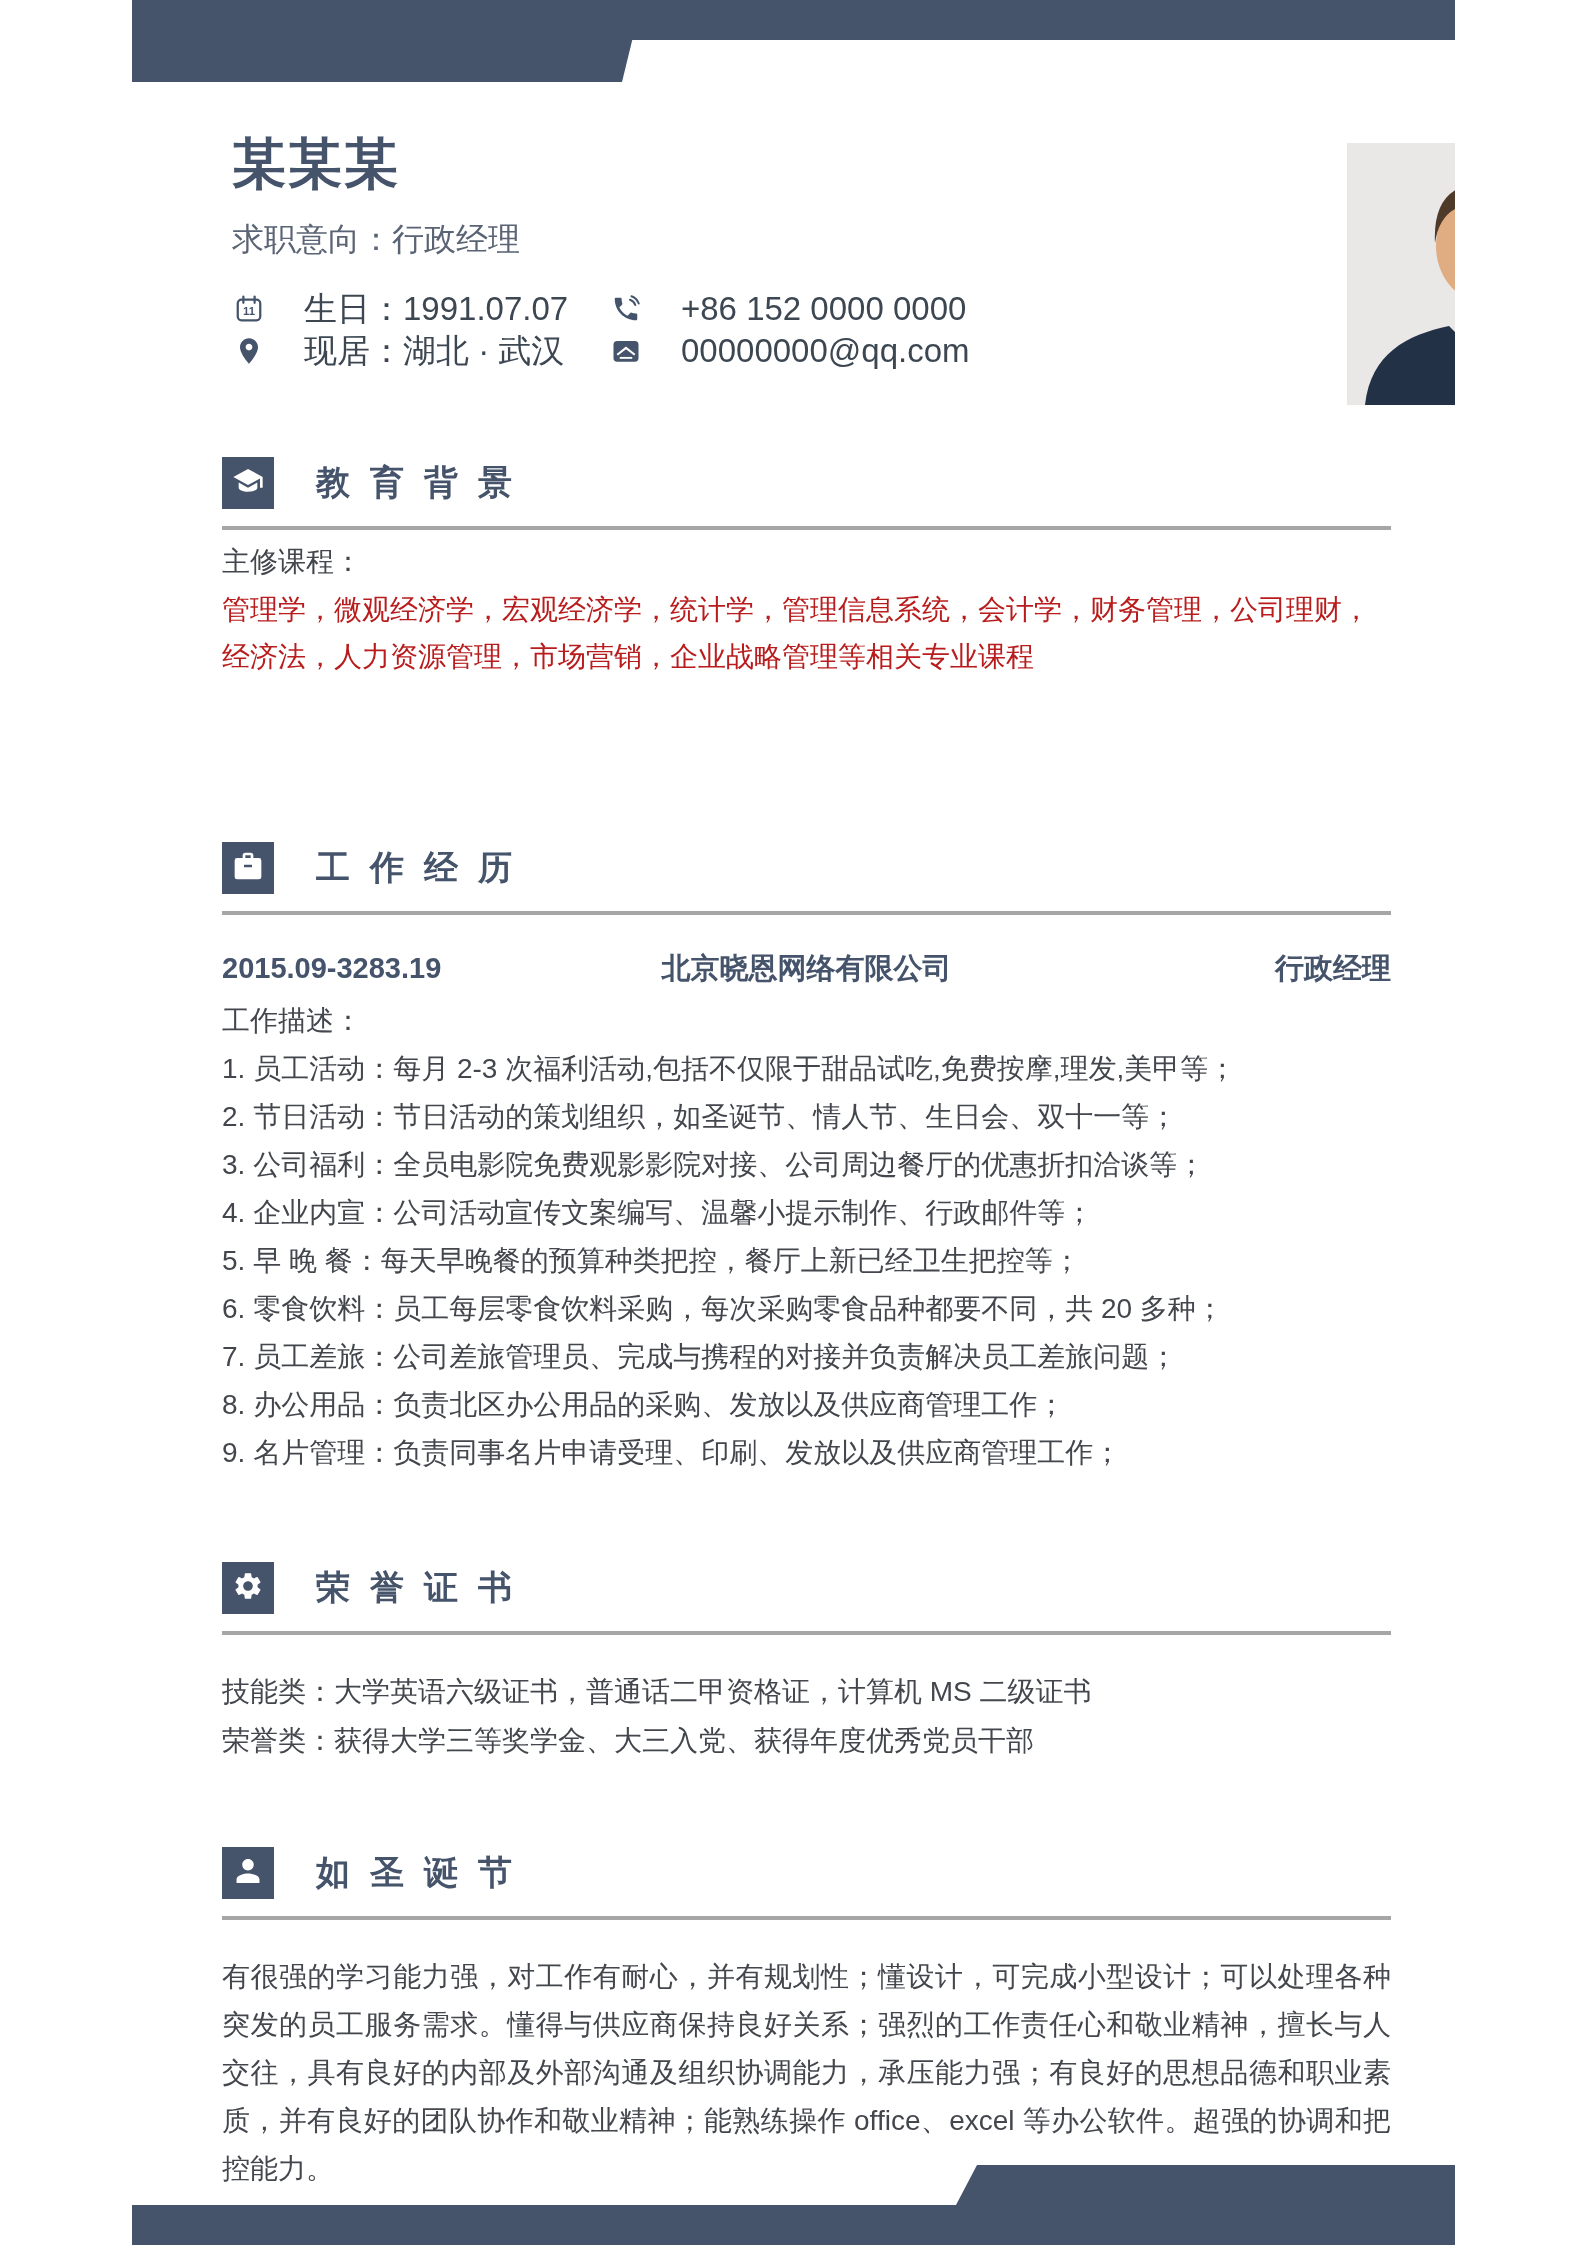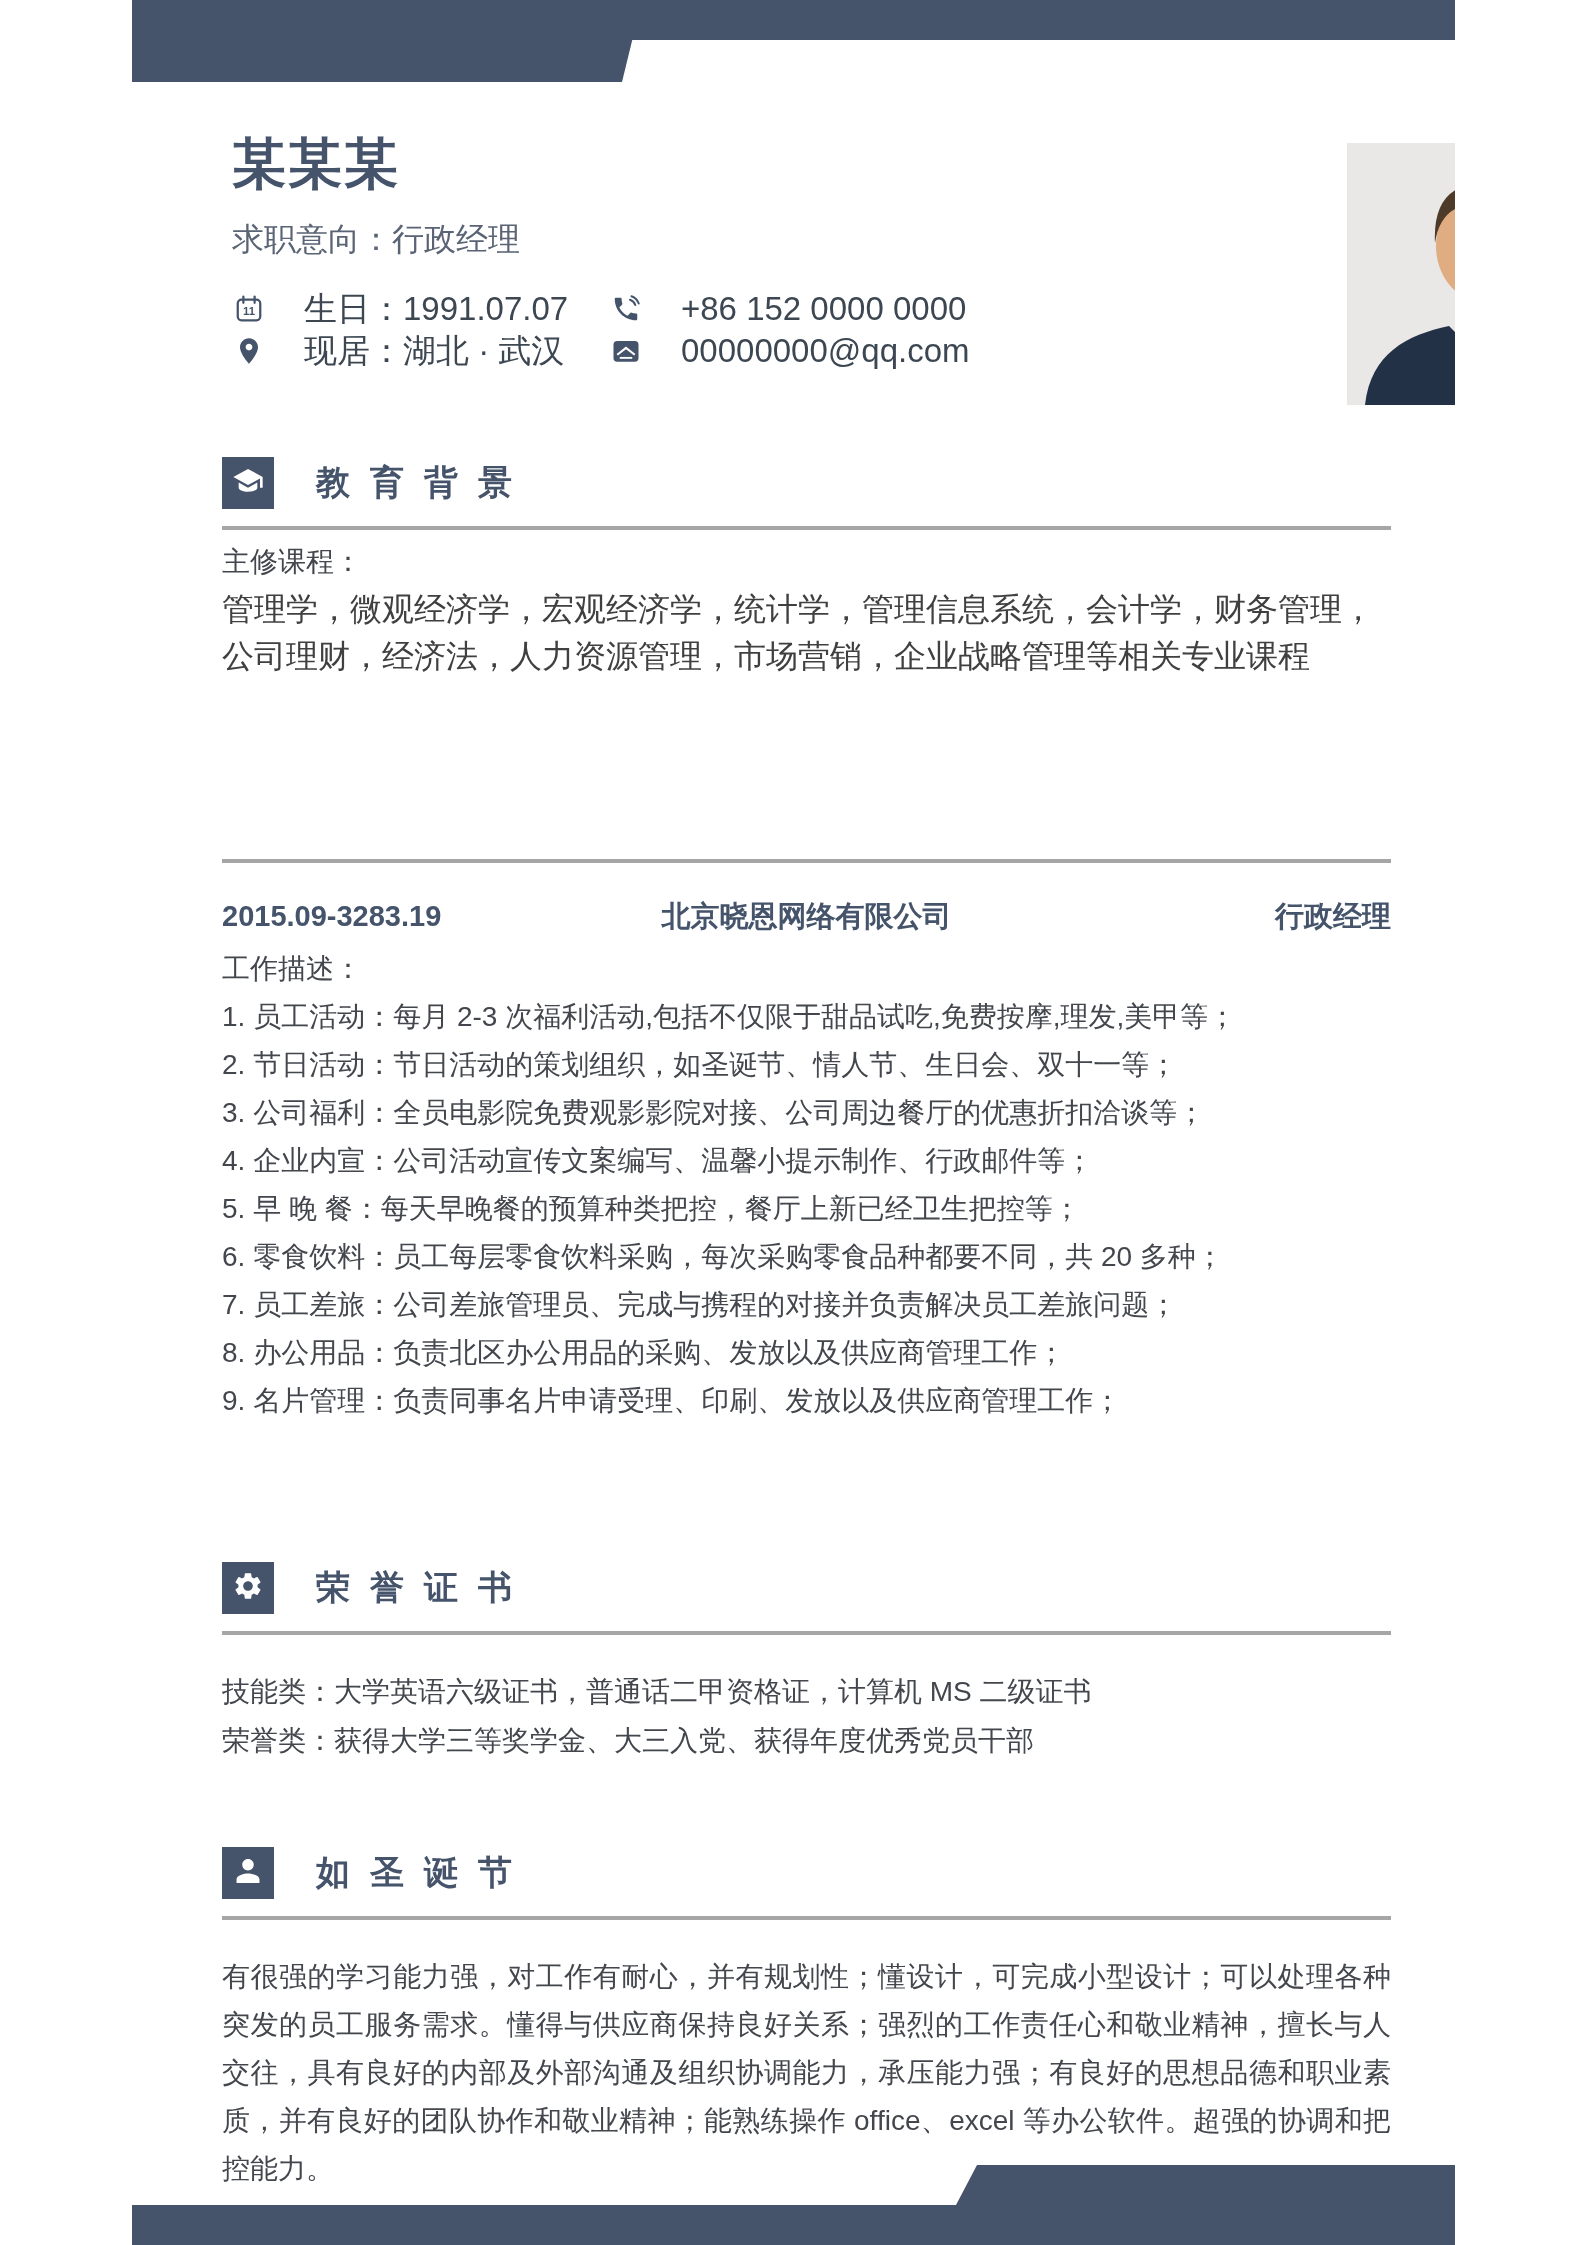--- a/index.html
+++ b/index.html
@@ -29,21 +29,21 @@
   .sec-edu{ top:457px; } .sec-work{ top:842px; } .sec-honor{ top:1562px; } .sec-self{ top:1847px; }
   .section-header{ display:flex; align-items:center; }
   .badge{ width:52px; height:52px; background:var(--accent); display:flex; align-items:center; justify-content:center; flex:0 0 auto; }
   .badge svg{ width:32px; height:32px; color:#ffffff; }
   .section-title{ margin-left:42px; font-size:34px; font-weight:700; color:var(--accent); letter-spacing:20px; }
   .divider{ height:4px; background:var(--divider); margin-top:17px; }
   .row3{ display:flex; align-items:baseline; margin-top:34px; }
   .row3 .r-left{ flex:1; font-size:29px; font-weight:700; color:var(--accent); }
   .row3 .r-center{ flex:0 0 auto; font-size:29px; font-weight:700; color:var(--accent); }
   .row3 .r-right{ flex:1; text-align:right; font-size:29px; font-weight:700; color:var(--accent); }
-  .body-text{ font-size:32px; color:#404040; line-height:47px; }
+  .body-text{ font-size:28px; color:#b91c1c; line-height:47px; }
   .label-line{ font-size:28px; color:#43474d; line-height:48px; margin-top:8px; }
   .work-list{ list-style:none; }
   .work-list li{ font-size:28px; color:#43474d; line-height:48px; white-space:nowrap; }
   .honor-lines{ margin-top:32px; }
   .honor-lines div{ font-size:28px; color:#43474d; line-height:49px; }
   .self-text{ margin-top:33px; font-size:28px; color:#43474d; line-height:48px; text-align:justify; }
 </style>
 </head>
 <body>
 
@@ -121,20 +121,30 @@
         </span>
       </div>
       <div class="section-title">教育背景</div>
     </div>
     <div class="divider"></div>
     <div class="label-line">主修课程：</div>
     <div class="body-text">管理学，微观经济学，宏观经济学，统计学，管理信息系统，会计学，财务管理，公司理财，经济法，人力资源管理，市场营销，企业战略管理等相关专业课程</div>
   </div>
 
   <div class="section sec-work">
+    <div class="section-header">
+      <div class="badge">
+        <span>
+          <svg viewBox="0 0 24 24" width="32" height="32">
+            <path fill="#ffffff" d="M10 2h4a2 2 0 0 1 2 2v2h4.2A1.8 1.8 0 0 1 22 7.8v12.4a1.8 1.8 0 0 1-1.8 1.8H3.8A1.8 1.8 0 0 1 2 20.2V7.8A1.8 1.8 0 0 1 3.8 6H8V4a2 2 0 0 1 2-2zm0 4h4V4h-4v2zm-1 5v2h6v-2H9z"></path>
+          </svg>
+        </span>
+      </div>
+      <div class="section-title">工作经历</div>
+    </div>
     <div class="divider"></div>
     <div class="row3">
       <div class="r-left">2015.09-3283.19</div>
       <div class="r-center">北京晓恩网络有限公司</div>
       <div class="r-right">行政经理</div>
     </div>
     <div class="label-line">工作描述：</div>
     <ul class="work-list">
       <li>1. 员工活动：每月 2-3 次福利活动,包括不仅限于甜品试吃,免费按摩,理发,美甲等；</li>
       <li>2. 节日活动：节日活动的策划组织，如圣诞节、情人节、生日会、双十一等；</li>

